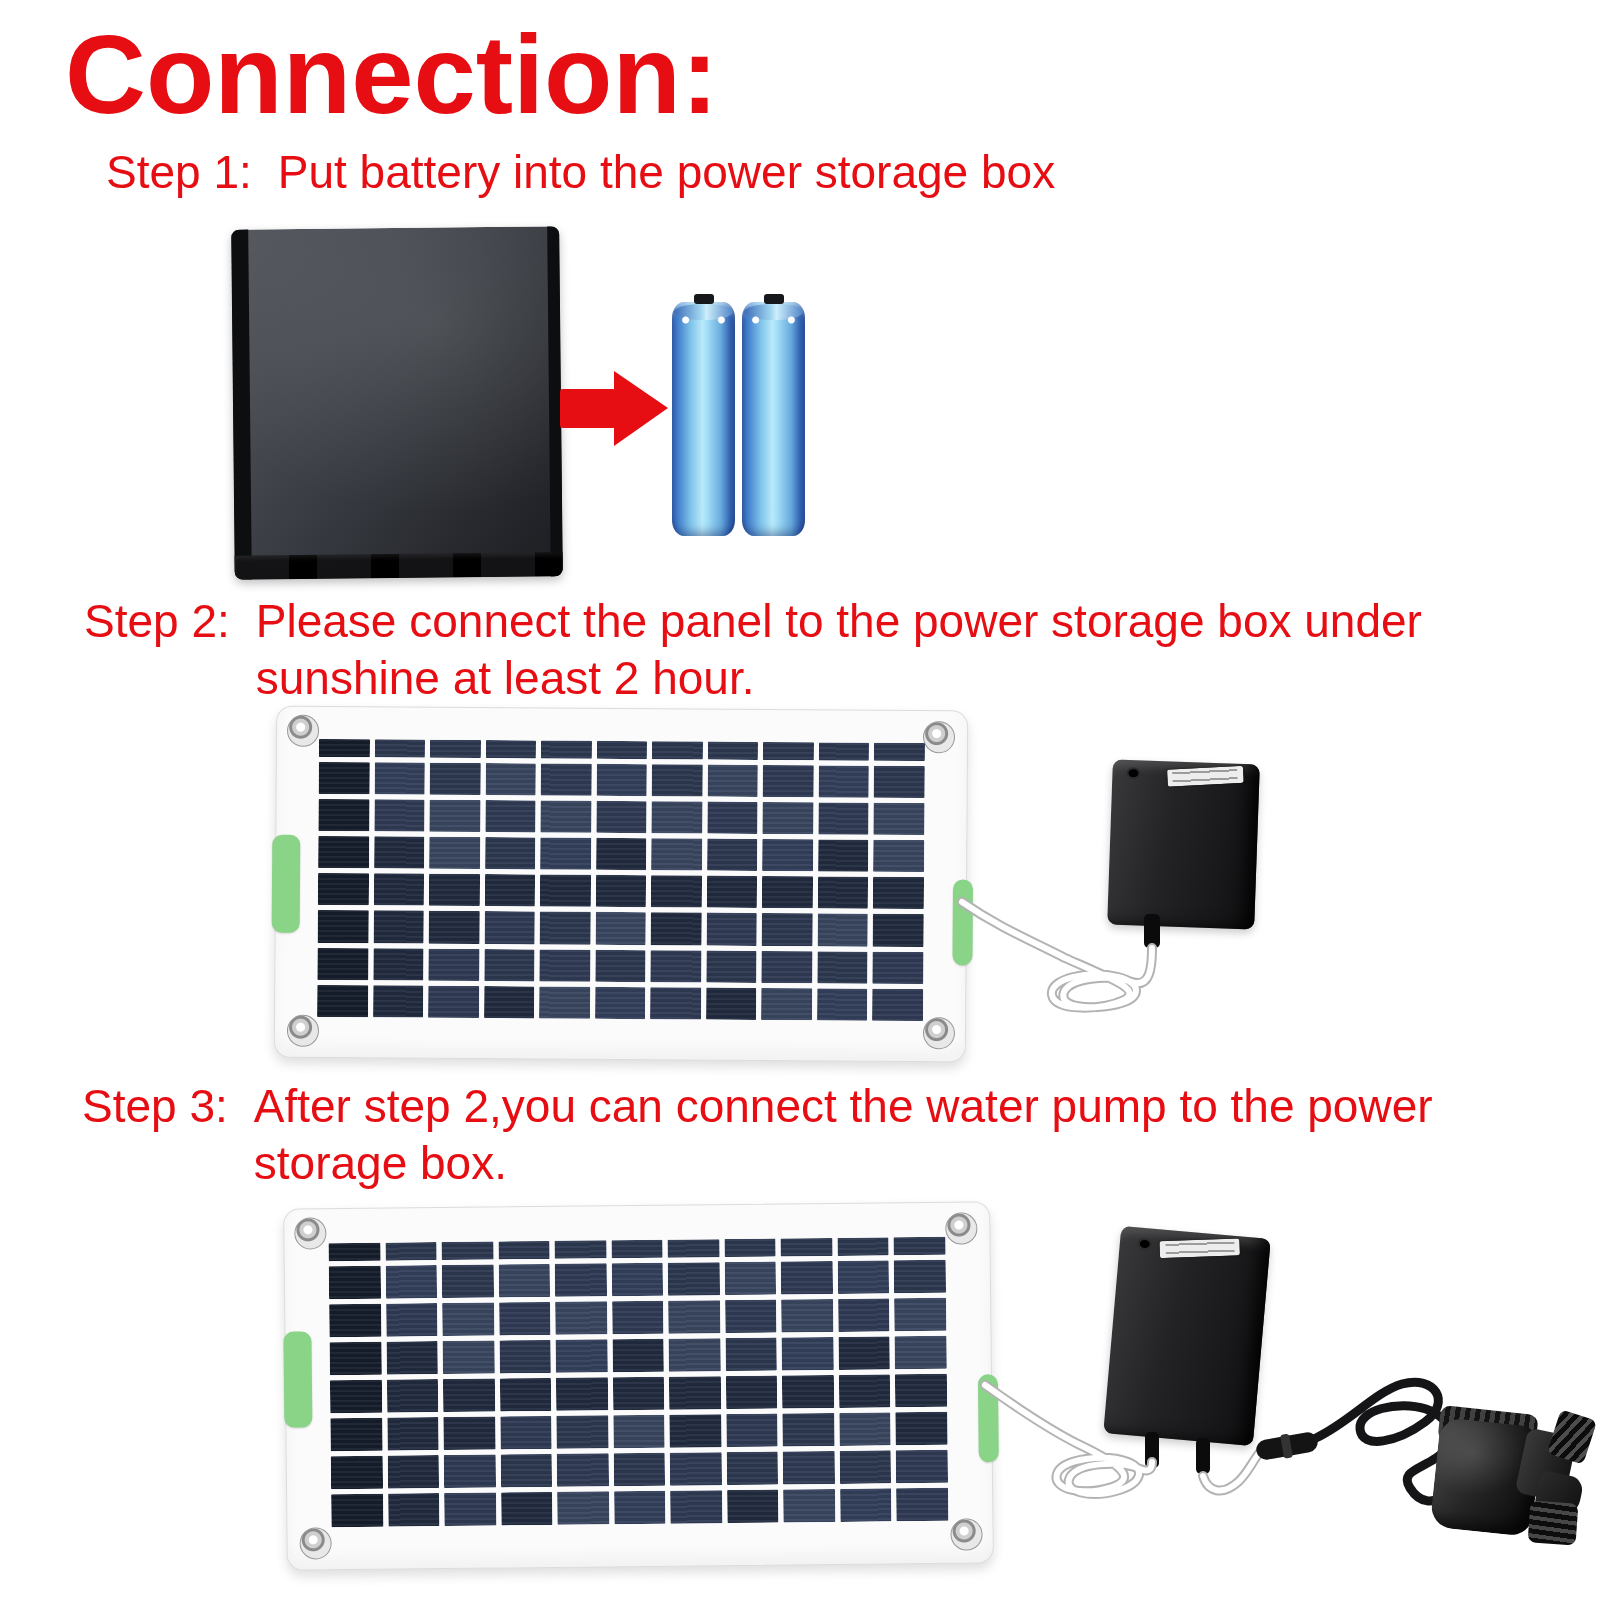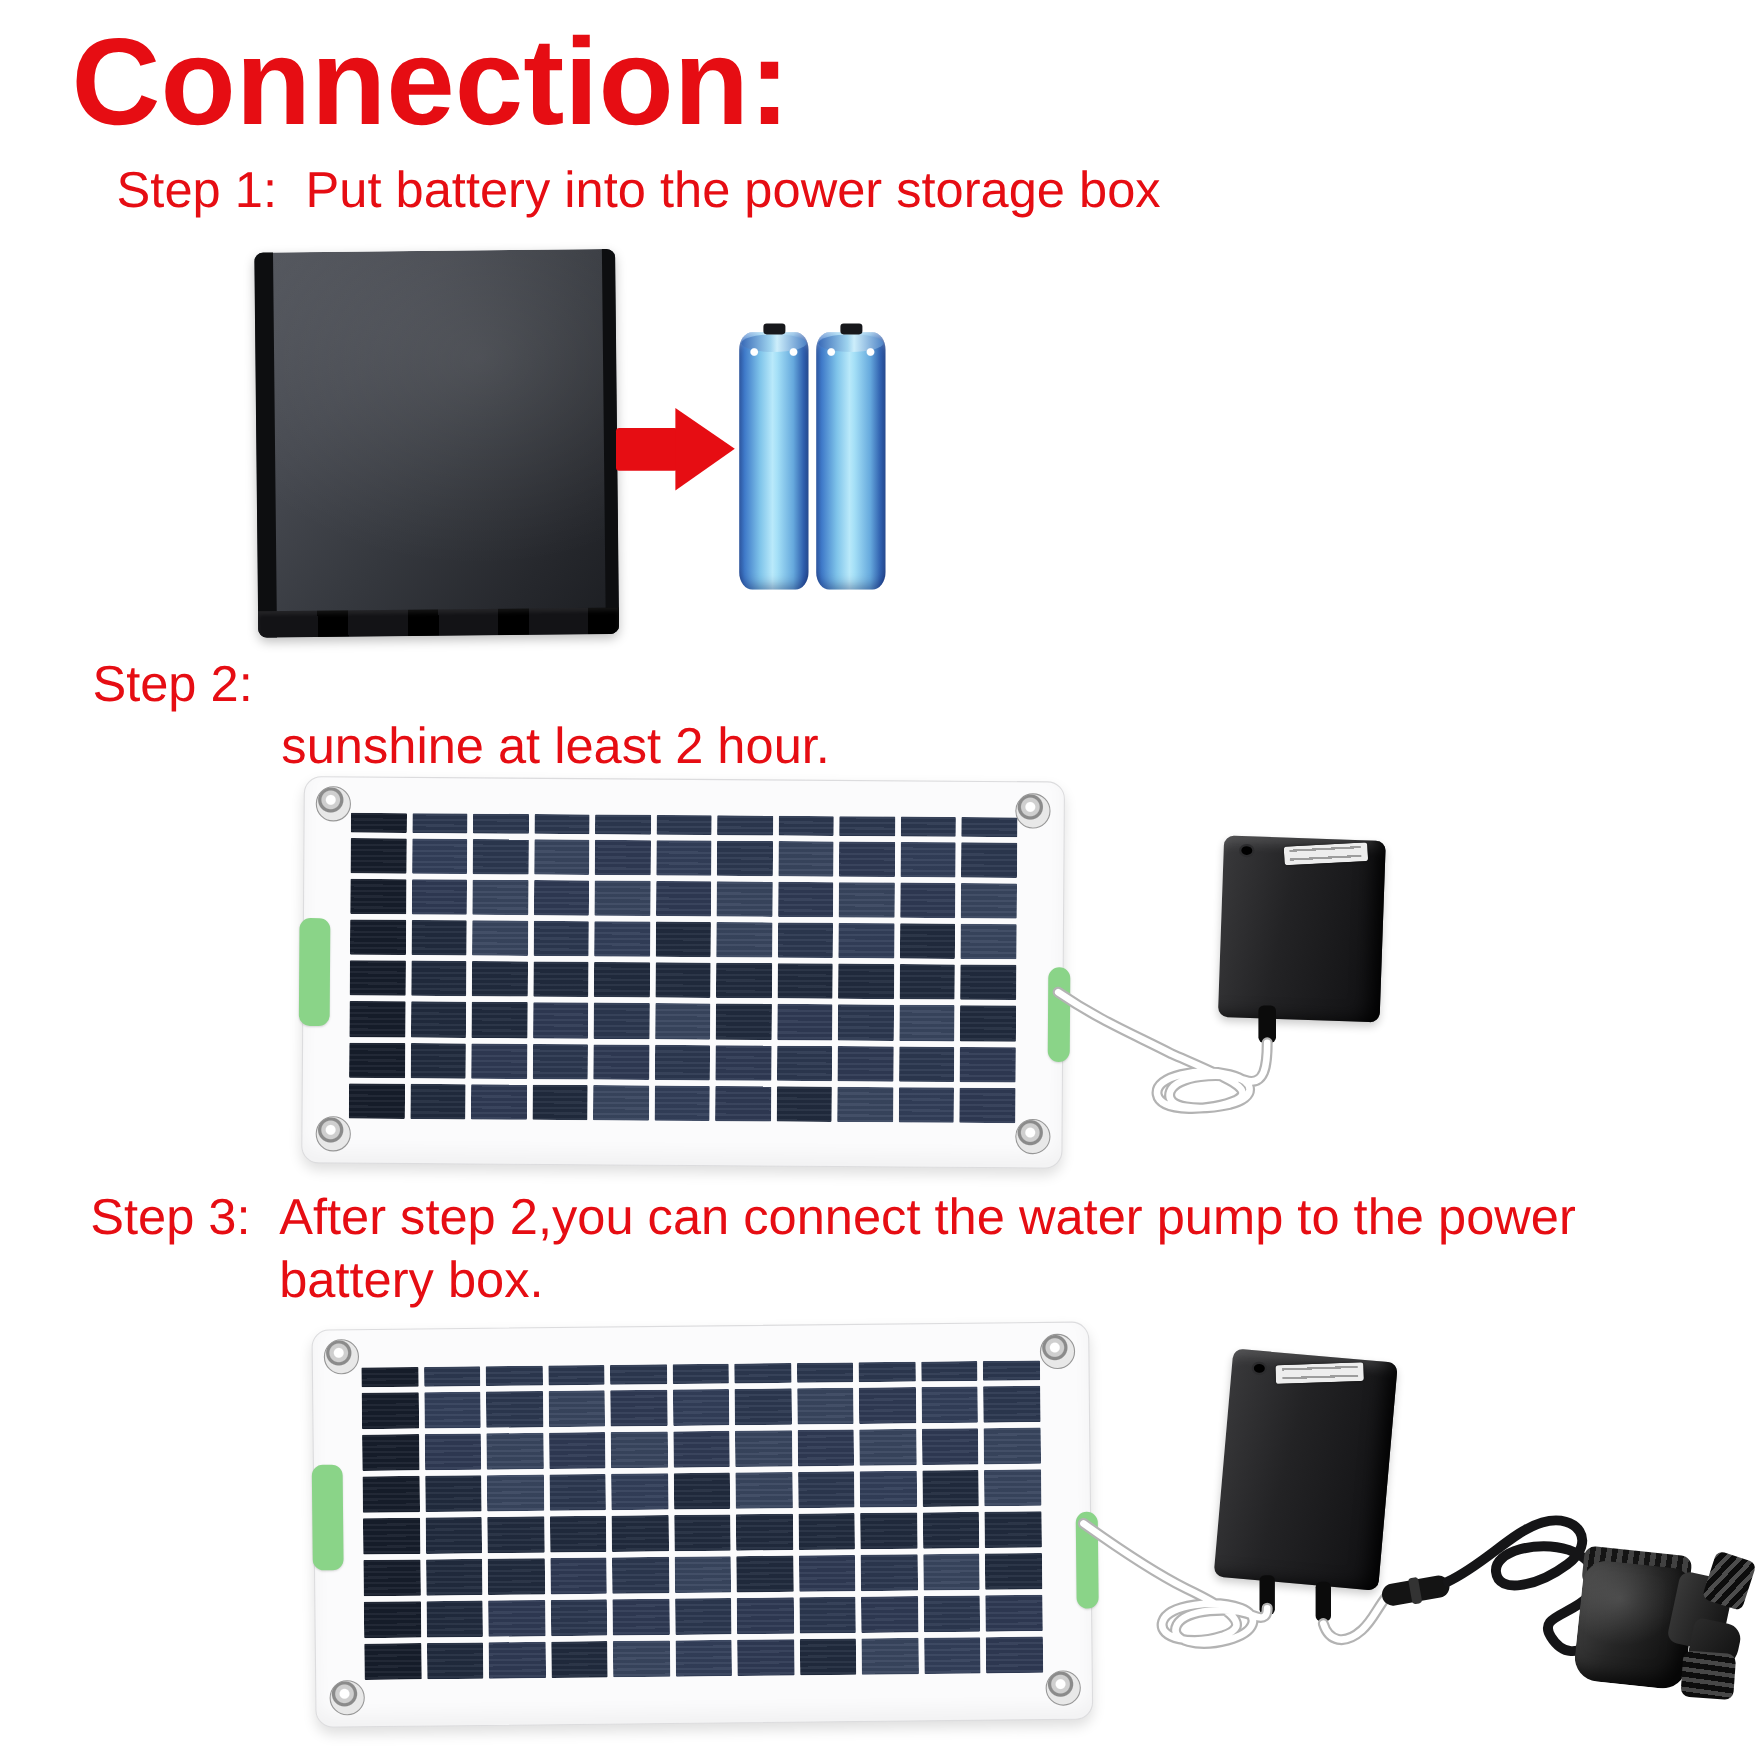--- a/index.html
+++ b/index.html
@@ -184,21 +184,21 @@
   </div>
   <div class="battery" style="left:672px;">
       <span class="dots"></span>
     </div>
   <div class="battery" style="left:742px;">
       <span class="dots"></span>
     </div>
 
   <div class="step" style="left:84px;top:593px;">
     <span class="slabel">Step 2:</span>
-    <span class="stext"><br><span>sunshine at least 2 hour.</span></span>
+    <span class="stext"><span>Please connect the panel to the power storage box under</span><br><span>sunshine at least 2 hour.</span></span>
   </div>
 
   <div class="panel p2">
     <span class="grom tl"></span>
     <span class="grom tr"></span>
     <span class="grom bl"></span>
     <span class="grom br"></span>
     <span class="gtab left"></span>
     <span class="gtab right"></span>
     <div class="cellgrid" style="grid-template-columns: repeat(11, 1fr); grid-template-rows: 0.55fr repeat(7, 1fr);">
@@ -297,21 +297,21 @@
     <span class="plabel"></span>
   </div>
   <svg class="wire wire2" width="420" height="230" viewBox="0 0 420 230">
     <rect x="264" y="74" width="16" height="34" rx="5" fill="#0b0b0b"></rect>
     <path class="w-out" d="M82,62 C120,88 150,100 185,118 C235,140 262,150 244,160 C222,170 175,172 172,155 C169,138 210,130 238,137 C262,143 262,158 238,164 C210,170 178,168 184,152 C190,138 228,134 252,142 C270,148 272,128 272,108"></path>
     <path class="w-core" d="M82,62 C120,88 150,100 185,118 C235,140 262,150 244,160 C222,170 175,172 172,155 C169,138 210,130 238,137 C262,143 262,158 238,164 C210,170 178,168 184,152 C190,138 228,134 252,142 C270,148 272,128 272,108"></path>
   </svg>
 
   <div class="step" style="left:82px;top:1078px;">
     <span class="slabel">Step 3:</span>
-    <span class="stext"><span>After step 2,you can connect the water pump to the power</span><br><span>battery box.</span></span>
+    <span class="stext"><span>After step 2,you can connect the water pump to the power</span><br><span>storage box.</span></span>
   </div>
 
   <div class="panel p3">
     <span class="grom tl"></span>
     <span class="grom tr"></span>
     <span class="grom bl"></span>
     <span class="grom br"></span>
     <span class="gtab left"></span>
     <span class="gtab right"></span>
     <div class="cellgrid" style="grid-template-columns: repeat(11, 1fr); grid-template-rows: 0.55fr repeat(7, 1fr);">

